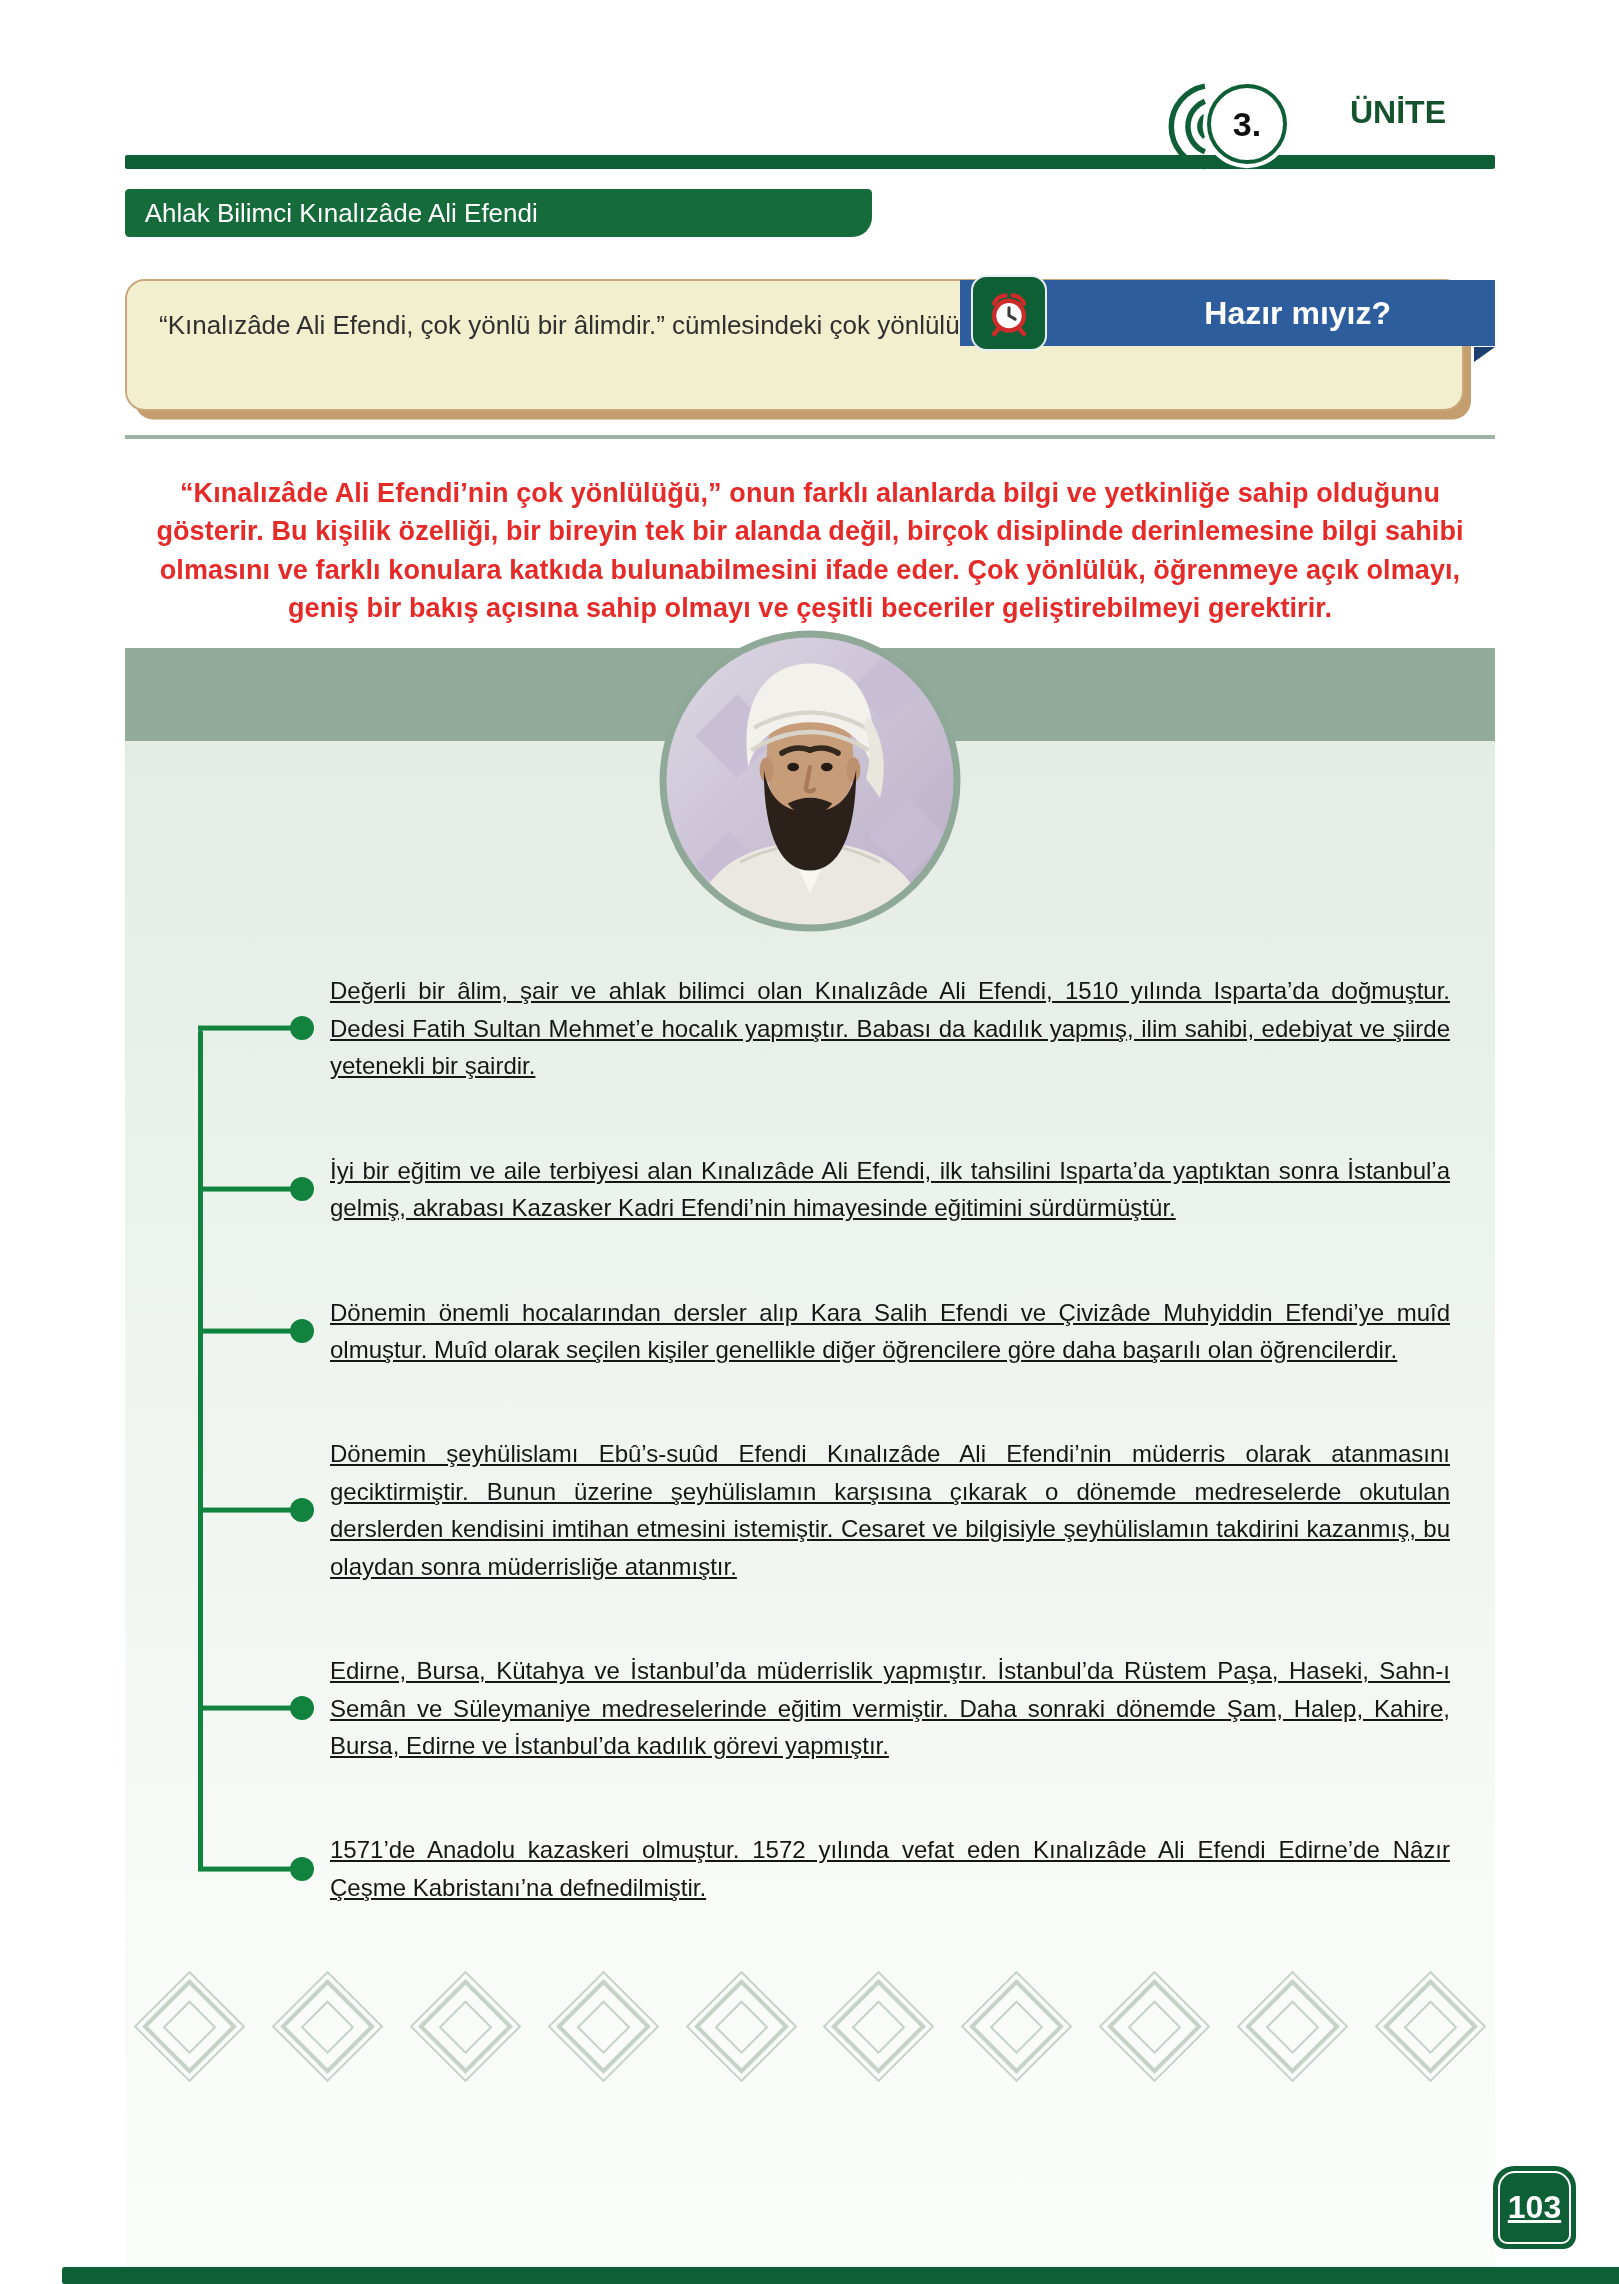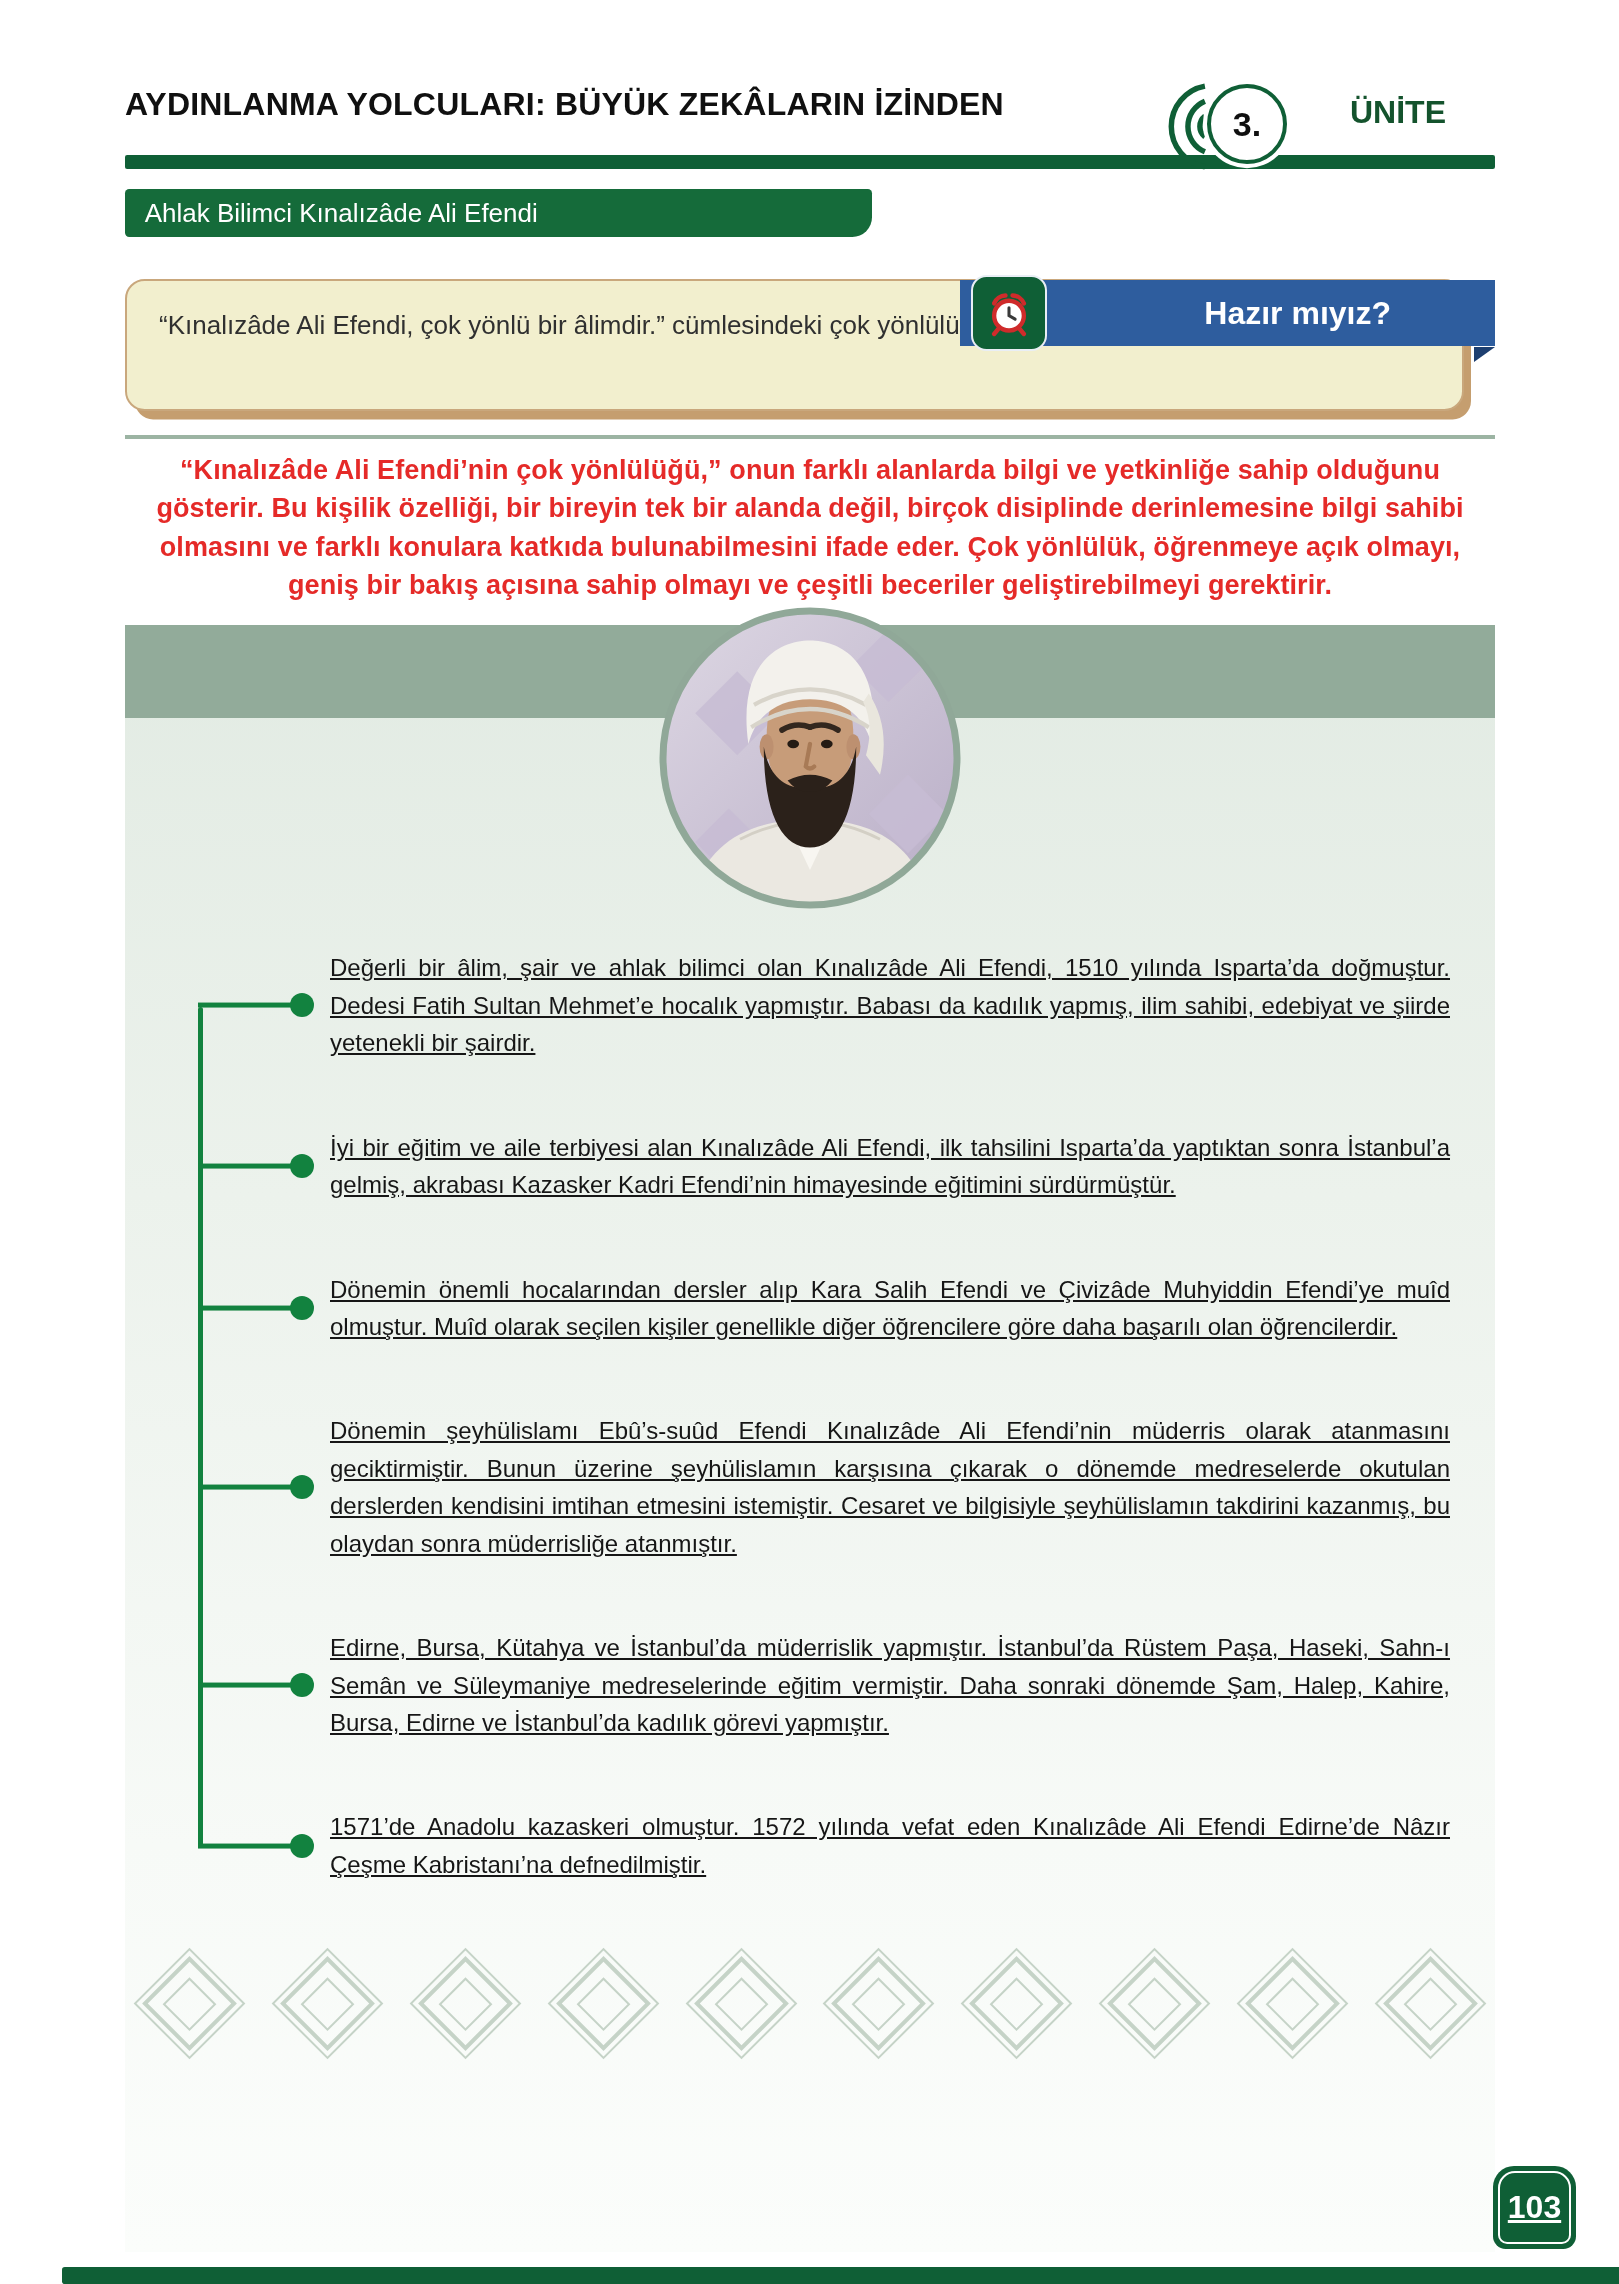--- a/index.html
+++ b/index.html
@@ -48,21 +48,21 @@
   .clock-badge svg { width:56px; height:56px; }
   .ribbon-label { position:absolute; right:104px; top:50%; transform:translateY(-50%); color:#fff; font-size:32px; font-weight:700; }
   .question-box {
     position:relative; z-index:2; margin-top:42px; margin-right:31px;
     background:#f2efce; border:2.1px solid #c9a77c; border-radius:19.7px;
     box-shadow:8.4px 9.8px 0 -1.4px #c59e6f; padding:25px 32px; min-height:132px;
   }
   .question-text { font-size:26px; line-height:1.5; color:#303030; }
 
   
-  .answer { margin-top:24px; border-top:4.2px solid #9cb4a3; padding:12px 17px 21px; text-align:center; background:#fff; }
+  .answer { margin-top:24px; border-top:4.2px solid #9cb4a3; padding:35px 17px 21px; text-align:center; background:#fff; }
   .answer-text { color:#e52a28; font-weight:700; font-size:27px; line-height:1.42; letter-spacing:0.1px; }
 
   
   .main-panel {
     position:relative; min-height:1627px;
     background:linear-gradient(180deg,#e2ebe3 0%,#ecf2ec 35%,#f7faf7 75%,#fbfdfb 100%);
   }
   .band-wrap { position:relative; height:292px; }
   .band { position:absolute; top:0; left:0; right:0; height:93px; background:#92ab9a; }
   .portrait { position:absolute; top:-21px; left:50%; transform:translateX(-50%); width:308px; height:308px; z-index:2; }
@@ -96,21 +96,20 @@
   }
   .page-badge-inner { position:absolute; inset:4.9px; border:2.8px solid #fff; border-radius:17px 17px 9.1px 9.1px; }
   .page-number { position:relative; color:#fff; font-size:32px; font-weight:700;text-decoration:underline; }
 </style>
 </head>
 <body>
 
 <div class="page">
 
   <header class="header">
-    <div class="header-title">AYDINLANMA YOLCULARI: BÜYÜK ZEKÂLARIN İZİNDEN</div>
     <svg class="unit-arcs" viewBox="0 0 80 130" aria-hidden="true">
       <path d="M72 6 A60 60 0 0 0 72 124" fill="none" stroke="#0f5f36" stroke-width="8"></path>
       <path d="M72 28 A40 40 0 0 0 72 102" fill="none" stroke="#0f5f36" stroke-width="8"></path>
       <path d="M72 50 A19 19 0 0 0 72 80" fill="none" stroke="#0f5f36" stroke-width="8"></path>
     </svg>
     <div class="unit-badge">
       <span class="unit-number">3.</span>
     </div>
     <div class="unit-label">ÜNİTE</div>
     <div class="header-rule"></div>

